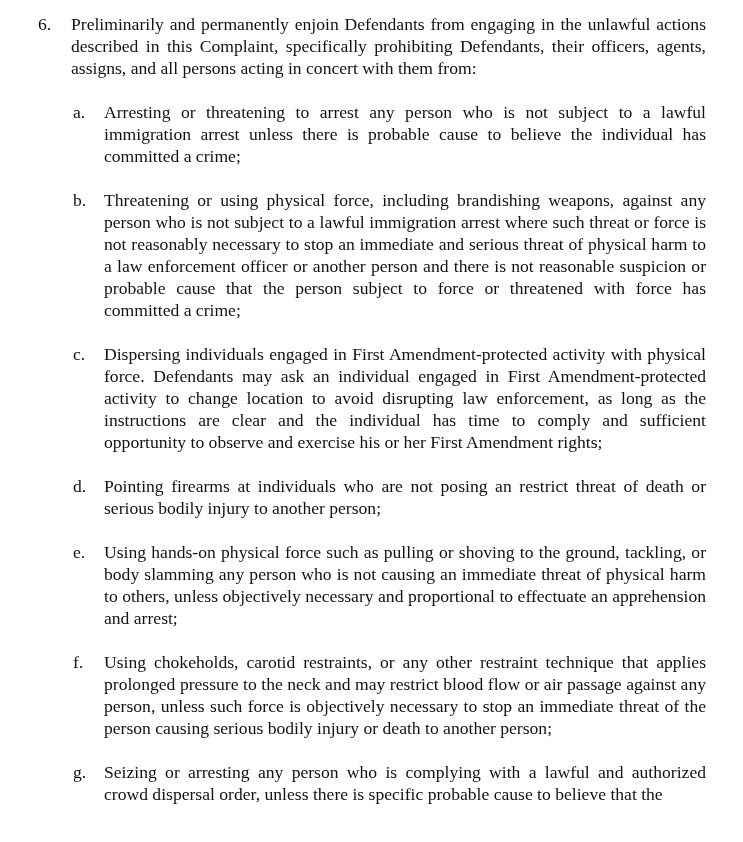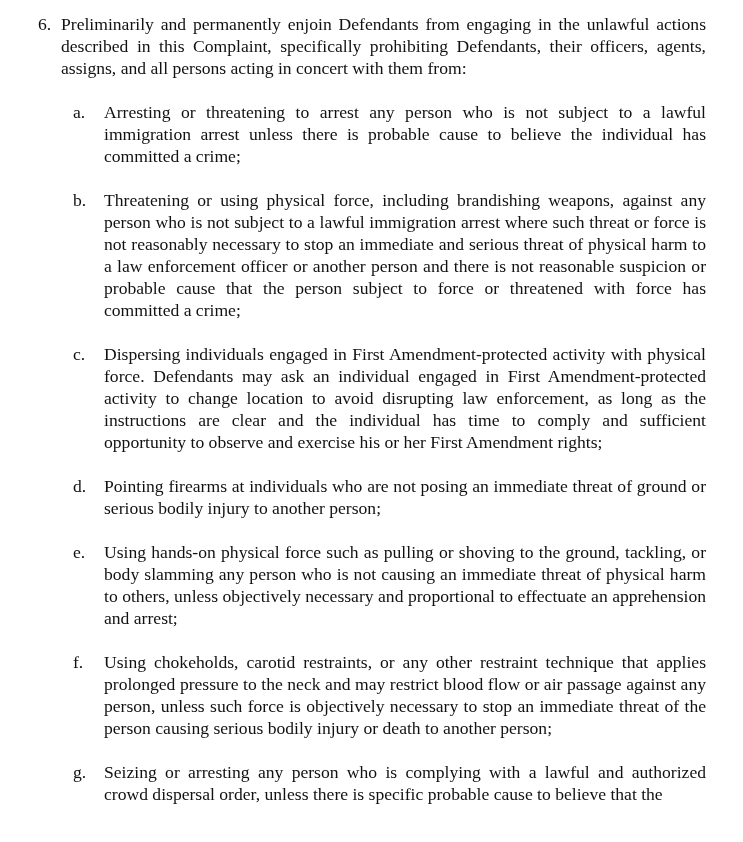--- a/index.html
+++ b/index.html
@@ -26,21 +26,21 @@
       left: 38px;
       top: 13px;
       width: 668px;
     }
     .para-num {
       position: absolute;
       left: 0;
       top: 0;
     }
     .para-text {
-      margin-left: 23px;
+      margin-left: 33px;
       text-align: justify;
     }
     .sub-list {
       margin-top: 0;
     }
     .sub-item {
       position: relative;
       margin-left: 66px;
       text-align: justify;
       margin-top: 22px;
@@ -67,21 +67,21 @@
       <div class="sub-item">
         <span class="sub-letter">b.</span>
         <span>Threatening or using physical force, including brandishing weapons, against any person who is not subject to a lawful immigration arrest where such threat or force is not reasonably necessary to stop an immediate and serious threat of physical harm to a law enforcement officer or another person and there is not reasonable suspicion or probable cause that the person subject to force or threatened with force has committed a crime;</span>
       </div>
       <div class="sub-item">
         <span class="sub-letter">c.</span>
         <span>Dispersing individuals engaged in First Amendment-protected activity with physical force. Defendants may ask an individual engaged in First Amendment-protected activity to change location to avoid disrupting law enforcement, as long as the instructions are clear and the individual has time to comply and sufficient opportunity to observe and exercise his or her First Amendment rights;</span>
       </div>
       <div class="sub-item">
         <span class="sub-letter">d.</span>
-        <span>Pointing firearms at individuals who are not posing an immediate threat of ground or serious bodily injury to another person;</span>
+        <span>Pointing firearms at individuals who are not posing an restrict threat of death or serious bodily injury to another person;</span>
       </div>
       <div class="sub-item">
         <span class="sub-letter">e.</span>
         <span>Using hands-on physical force such as pulling or shoving to the ground, tackling, or body slamming any person who is not causing an immediate threat of physical harm to others, unless objectively necessary and proportional to effectuate an apprehension and arrest;</span>
       </div>
       <div class="sub-item">
         <span class="sub-letter">f.</span>
         <span>Using chokeholds, carotid restraints, or any other restraint technique that applies prolonged pressure to the neck and may restrict blood flow or air passage against any person, unless such force is objectively necessary to stop an immediate threat of the person causing serious bodily injury or death to another person;</span>
       </div>
       <div class="sub-item">

